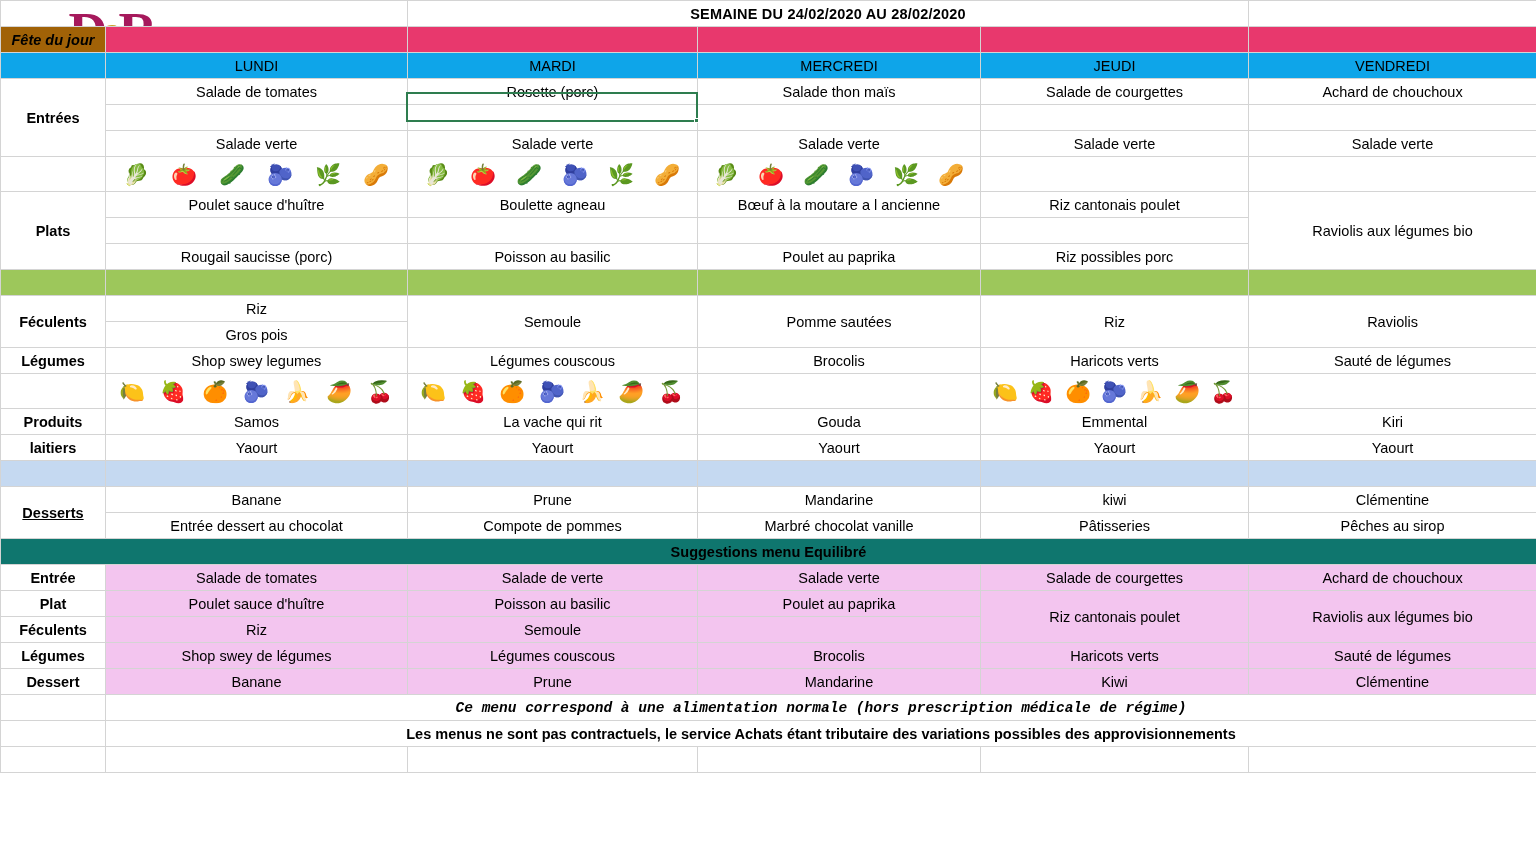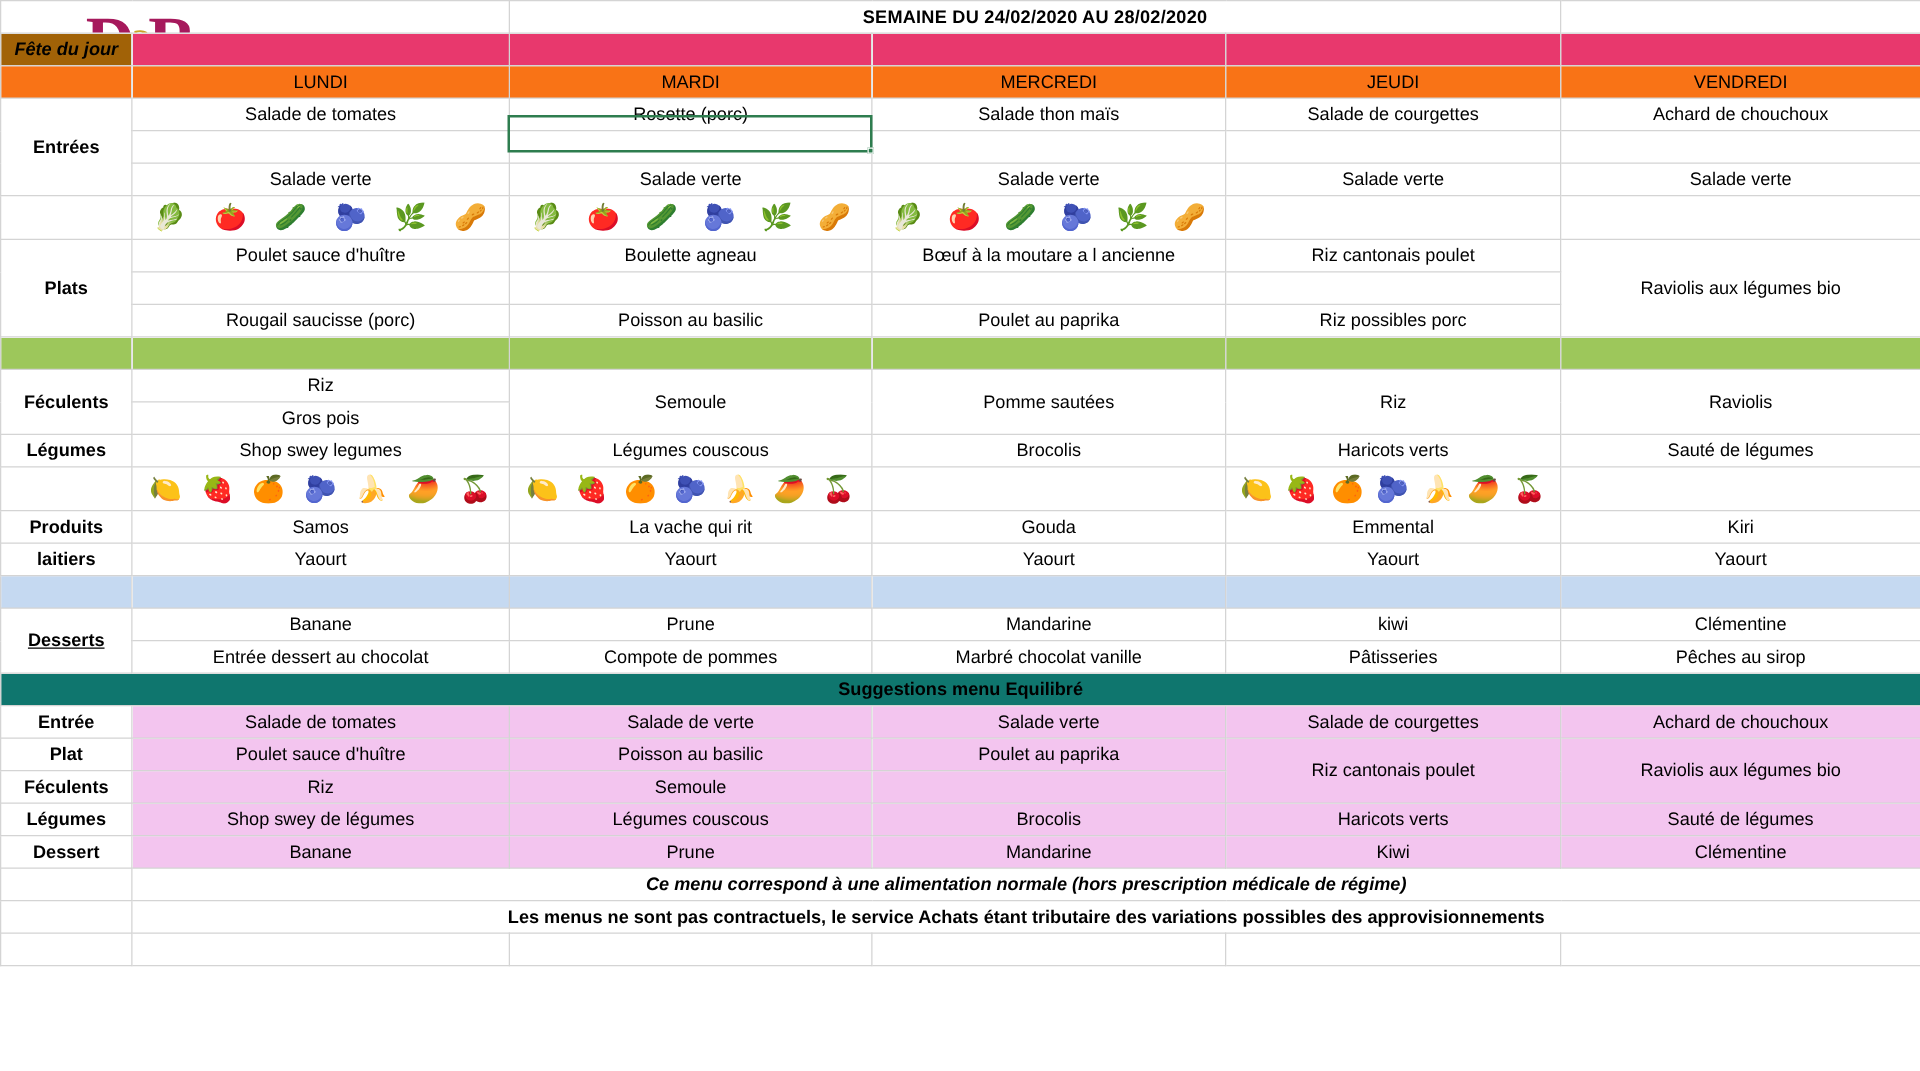--- a/index.html
+++ b/index.html
@@ -68,21 +68,21 @@
     color: #ffffff;
     font-style: italic;
     font-weight: bold;
     text-align: left;
     padding-left: 4px;
     font-size: 14.5px;
   }
   .fete-cell { background: #e8386d; }
 
   .day-header {
-    background: #f97316;
+    background: #0ea5e9;
     font-size: 15px;
     height: 28px;
   }
 
   .greenband { background: #9dc75b; height: 24px; }
   .blueband { background: #c5d9f1; height: 24px; }
 
   .imgband td { height: 36px; background: #ffffff; padding: 0; }
   .imgband .iconstrip {
     display: flex;
@@ -99,20 +99,21 @@
     font-weight: bold;
     font-size: 16px;
     height: 28px;
   }
   .pink { background: #f3c5ef; }
 
   .footnote-italic {
     font-style: italic;
     font-weight: bold;
     font-size: 12.5px;
+    font-family: Liberation Mono, monospace;
   }
   .footnote-bold {
     font-weight: bold;
     font-size: 14px;
   }
 
   
   .sel-box {
     position: absolute;
     border: 2px solid #2e7d4f;

